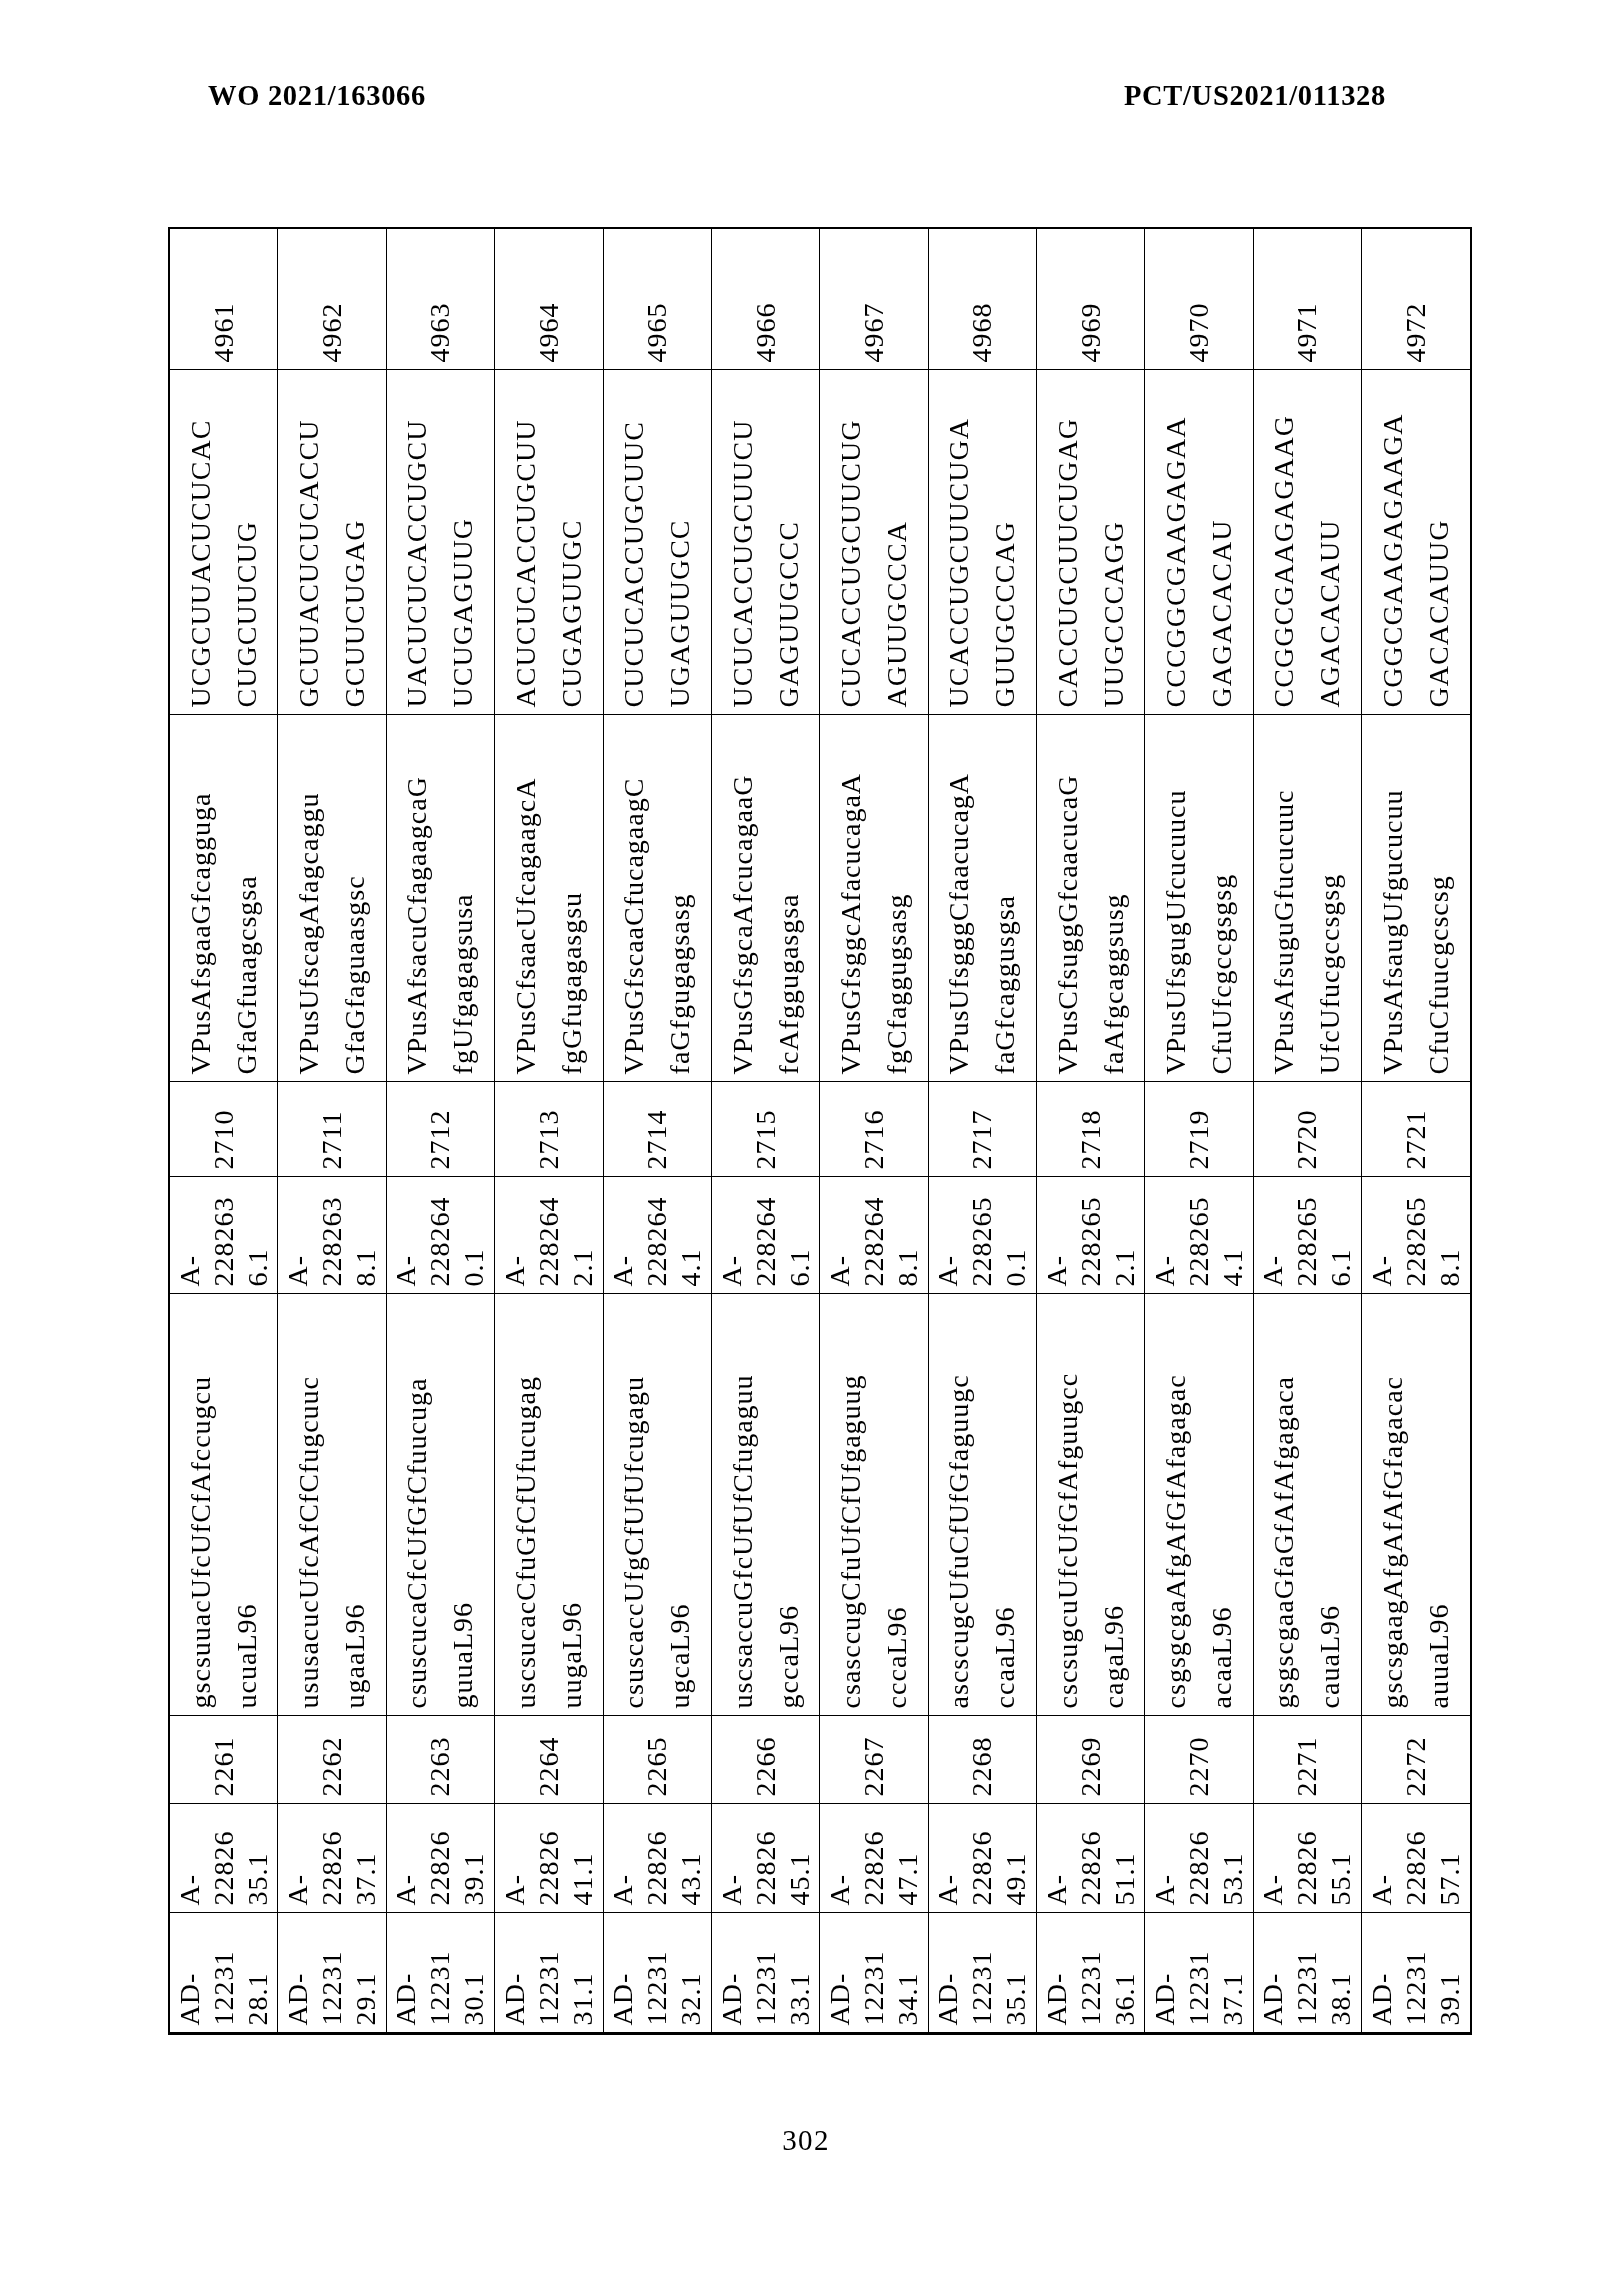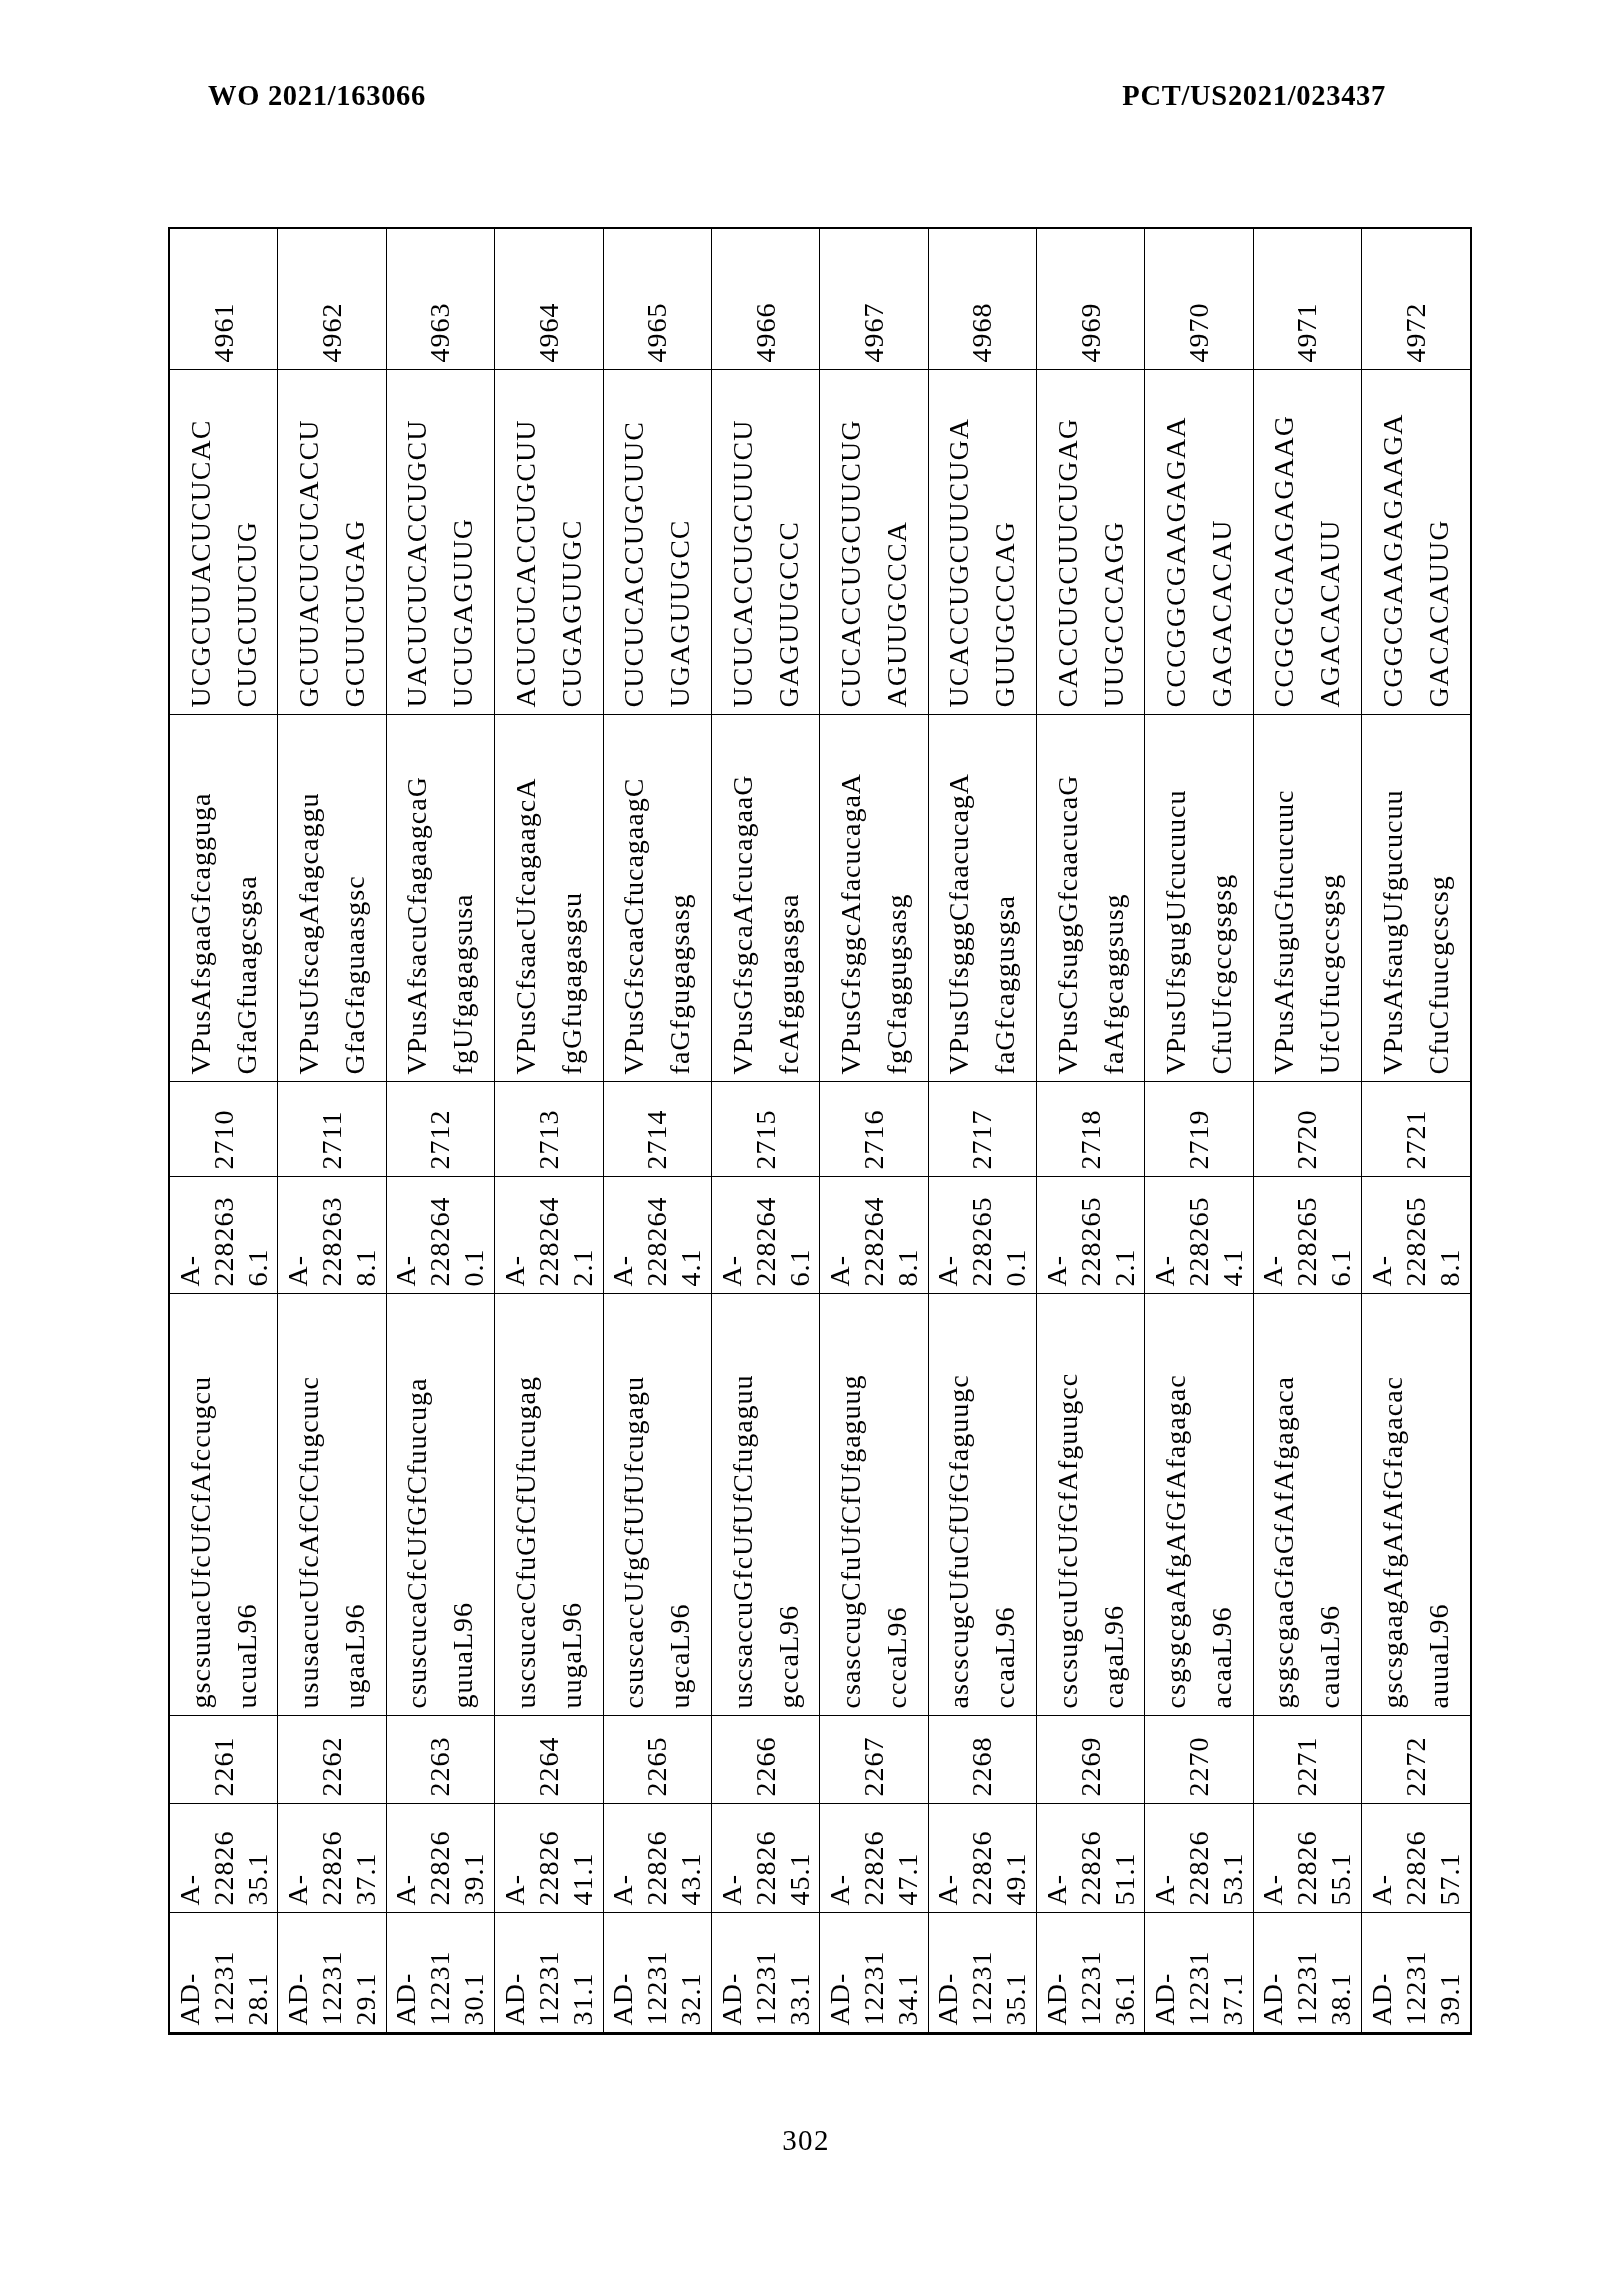--- a/index.html
+++ b/index.html
@@ -56,21 +56,21 @@
   td.col-aid    { border-left-width:2.7px; }
   tr.seq-row { height:107px; }
 </style>
 </head>
 <body>
 
 <div class="page">
 
   <div class="hdr hdr-left">WO 2021/163066</div>
 
-  <div class="hdr hdr-right">PCT/US2021/023437</div>
+  <div class="hdr hdr-right">PCT/US2021/011328</div>
 
   <div class="rot-table-wrap">
     <table class="seq">
       <colgroup>
         <col style="width:121px">
         <col style="width:109px">
         <col style="width:88px">
         <col style="width:422px">
         <col style="width:117px">
         <col style="width:95px">

